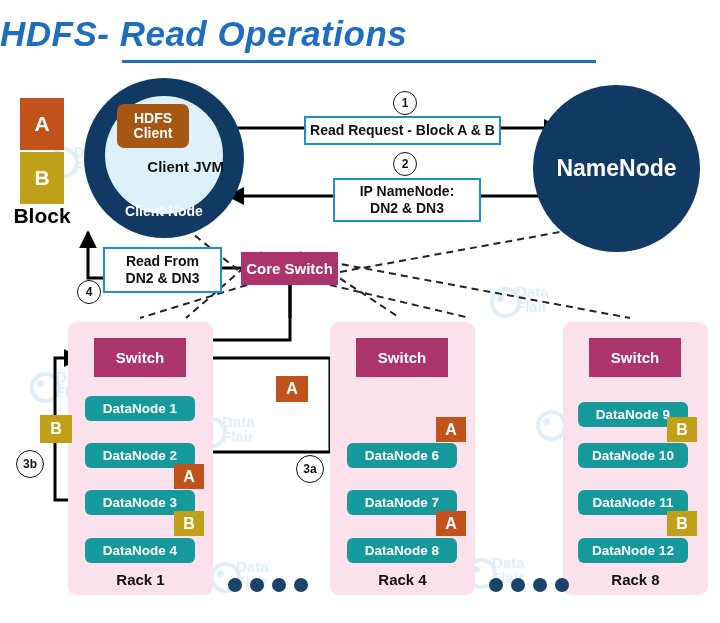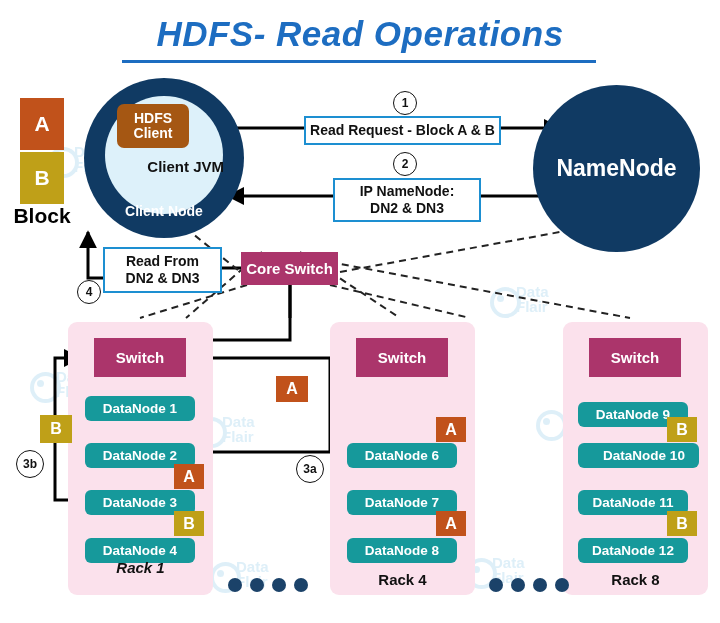--- a/index.html
+++ b/index.html
@@ -1,21 +1,21 @@
 <!DOCTYPE html>
 <html><head>
 <meta charset="utf-8">
 <style>
   html,body{margin:0;padding:0;background:#ffffff;}
   body{width:720px;height:623px;position:relative;overflow:hidden;
        font-family:"Liberation Sans","DejaVu Sans",sans-serif;}
   #stage{position:absolute;left:0;top:0;width:720px;height:623px;}
 
   
-  .title{position:absolute;left:0;top:14px;width:720px;text-align:center;
+  .title{position:absolute;left:0;top:14px;width:720px;text-align:left;
          font-size:35px;font-weight:bold;font-style:italic;color:#1D6DC1;
          letter-spacing:.5px;}
   .title-rule{position:absolute;left:122px;top:60px;width:474px;height:3px;
               background:#1D6DC1;}
 
   
   svg.layer{position:absolute;left:0;top:0;width:720px;height:623px;
             overflow:visible;pointer-events:none;}
 
   
@@ -209,42 +209,42 @@
   <div class="coreswitch">Core Switch</div>
 
   <div class="rack" style="left:68px;top:322px;width:145px;height:273px;"></div>
   <div class="rackswitch" style="left:94px;top:338px;">Switch</div>
   <div class="dnode" style="left:85px;top:396px;">DataNode 1</div>
   <div class="dnode" style="left:85px;top:443px;">DataNode 2</div>
   <div class="blk badge block-a" style="left:174px;top:464px;">A</div>
   <div class="dnode" style="left:85px;top:490px;">DataNode 3</div>
   <div class="blk badge block-b" style="left:174px;top:511px;">B</div>
   <div class="dnode" style="left:85px;top:538px;">DataNode 4</div>
-  <div class="racklabel" style="left:68px;top:559px;width:145px;font-style:italic;">Rack 1</div>
+  <div class="racklabel" style="left:68px;top:571px;width:145px;">Rack 1</div>
 
   <div class="blk badge block-b" style="left:40px;top:415px;width:32px;height:28px;">B</div>
   <div class="stepnum" style="left:16px;top:450px;width:26px;height:26px;">3b</div>
 
   <div class="blk badge block-a" style="left:276px;top:376px;width:32px;height:26px;">A</div>
   <div class="stepnum" style="left:296px;top:455px;width:26px;height:26px;">3a</div>
 
   <div class="rack" style="left:330px;top:322px;width:145px;height:273px;"></div>
   <div class="rackswitch" style="left:356px;top:338px;">Switch</div>
   <div class="blk badge block-a" style="left:436px;top:417px;">A</div>
   <div class="dnode" style="left:347px;top:443px;">DataNode 6</div>
   <div class="dnode" style="left:347px;top:490px;">DataNode 7</div>
   <div class="blk badge block-a" style="left:436px;top:511px;">A</div>
   <div class="dnode" style="left:347px;top:538px;">DataNode 8</div>
   <div class="racklabel" style="left:330px;top:571px;width:145px;">Rack 4</div>
 
   <div class="rack" style="left:563px;top:322px;width:145px;height:273px;"></div>
   <div class="rackswitch" style="left:589px;top:338px;">Switch</div>
   <div class="dnode" style="left:578px;top:396px;margin-top:6px;">DataNode 9</div>
   <div class="blk badge block-b" style="left:667px;top:417px;">B</div>
-  <div class="dnode" style="left:578px;top:443px;padding-left:11px;">DataNode 10</div>
+  <div class="dnode" style="left:578px;top:443px;">DataNode 10</div>
   <div class="dnode" style="left:578px;top:490px;">DataNode 11</div>
   <div class="blk badge block-b" style="left:667px;top:511px;">B</div>
   <div class="dnode" style="left:578px;top:538px;">DataNode 12</div>
   <div class="racklabel" style="left:563px;top:571px;width:145px;">Rack 8</div>
 
   <div class="dot" style="left:228px;top:578px;"></div>
   <div class="dot" style="left:250px;top:578px;"></div>
   <div class="dot" style="left:272px;top:578px;"></div>
   <div class="dot" style="left:294px;top:578px;"></div>
 

